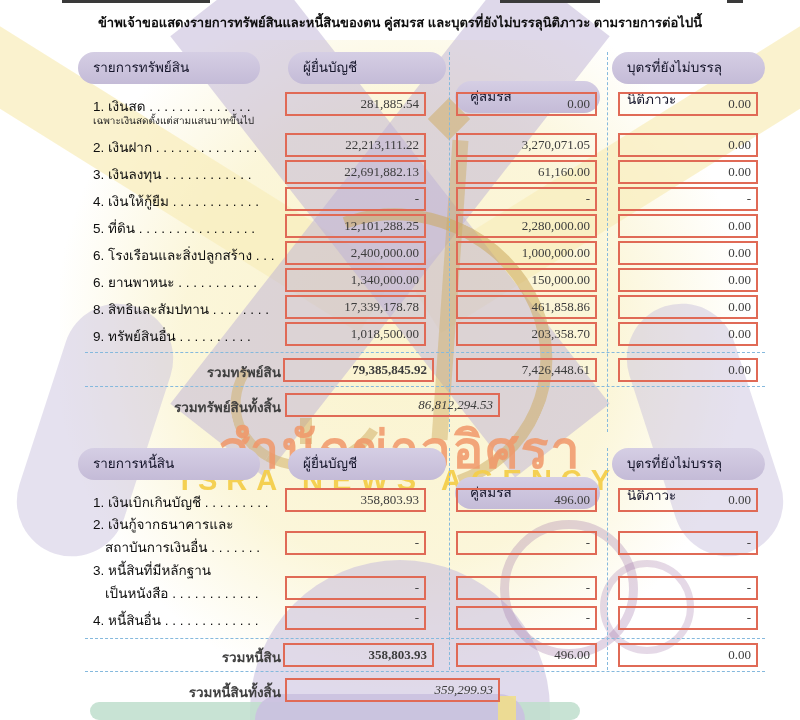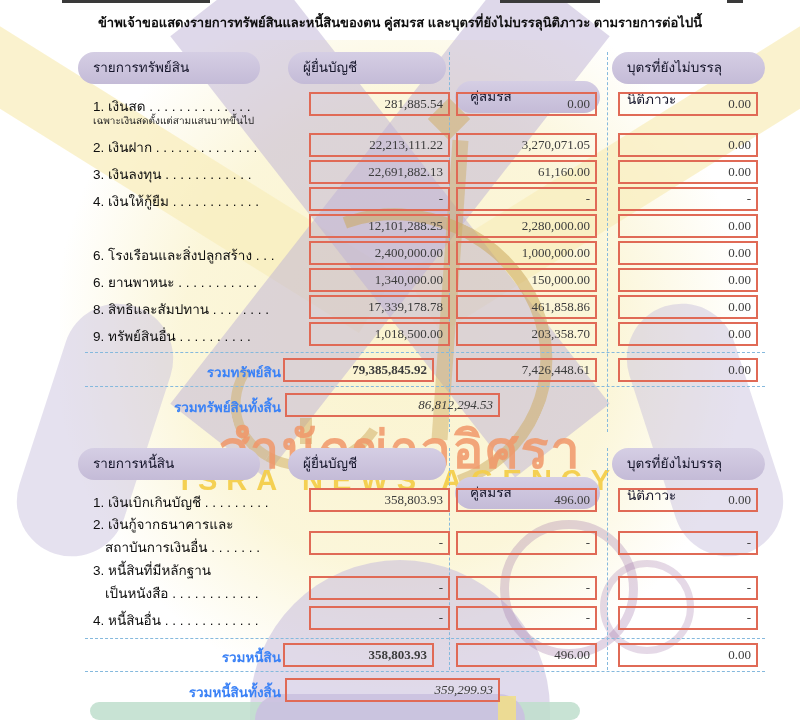--- a/index.html
+++ b/index.html
@@ -49,25 +49,25 @@
   .p3{left:455px;width:145px;margin-top:29px;}
   .p4{left:612px;width:153px;}
   .row{position:absolute;left:85px;width:680px;height:24px;}
   .lbl{position:absolute;left:8px;top:3px;font-size:13.5px;color:#0e0e0e;white-space:nowrap;
        width:196px;overflow:hidden;}
   .note{position:absolute;left:8px;top:21px;font-size:10px;color:#222;white-space:nowrap;}
   .lbl2{position:absolute;left:20px;font-size:13.5px;color:#0e0e0e;white-space:nowrap;}
   .vbox{position:absolute;height:20px;border:2px solid #e06a56;background:transparent;
     text-align:right;padding-right:5px;line-height:20px;
     font-family:"Liberation Serif",serif;font-size:13px;color:#3c3c3c;}
-  .b2{left:224px;width:132px;}
+  .b2{left:200px;width:132px;}
   .b3{left:371px;width:132px;}
   .b4{left:533px;width:131px;}
   .tlbl{position:absolute;left:0;top:3px;width:196px;text-align:right;
-    font-size:13.5px;font-weight:bold;color:#3b82f6;}
+    font-size:13.5px;font-weight:bold;color:#404040;}
   .b2t{left:198px;width:142px;font-weight:bold;}
   .bg{left:200px;width:206px;font-style:italic;}
   .dash-h{position:absolute;left:85px;width:680px;border-top:1.5px dashed #85b9dd;}
   .dash-v{position:absolute;width:0;border-left:1.5px dashed #85b9dd;}
 </style>
 </head>
 <body>
 
 <div class="page">
 
@@ -133,20 +133,21 @@
     </div>
 
     <div class="row" style="top:187px;">
       <div class="lbl">4. เงินให้กู้ยืม . . . . . . . . . . . .</div>
       <div class="vbox b2">-</div>
       <div class="vbox b3">-</div>
       <div class="vbox b4">-</div>
     </div>
 
     <div class="row" style="top:214px;">
+      <div class="lbl">5. ที่ดิน . . . . . . . . . . . . . . . .</div>
       <div class="vbox b2">12,101,288.25</div>
       <div class="vbox b3">2,280,000.00</div>
       <div class="vbox b4">0.00</div>
     </div>
 
     <div class="row" style="top:241px;">
       <div class="lbl">6. โรงเรือนและสิ่งปลูกสร้าง . . .</div>
       <div class="vbox b2">2,400,000.00</div>
       <div class="vbox b3">1,000,000.00</div>
       <div class="vbox b4">0.00</div>

